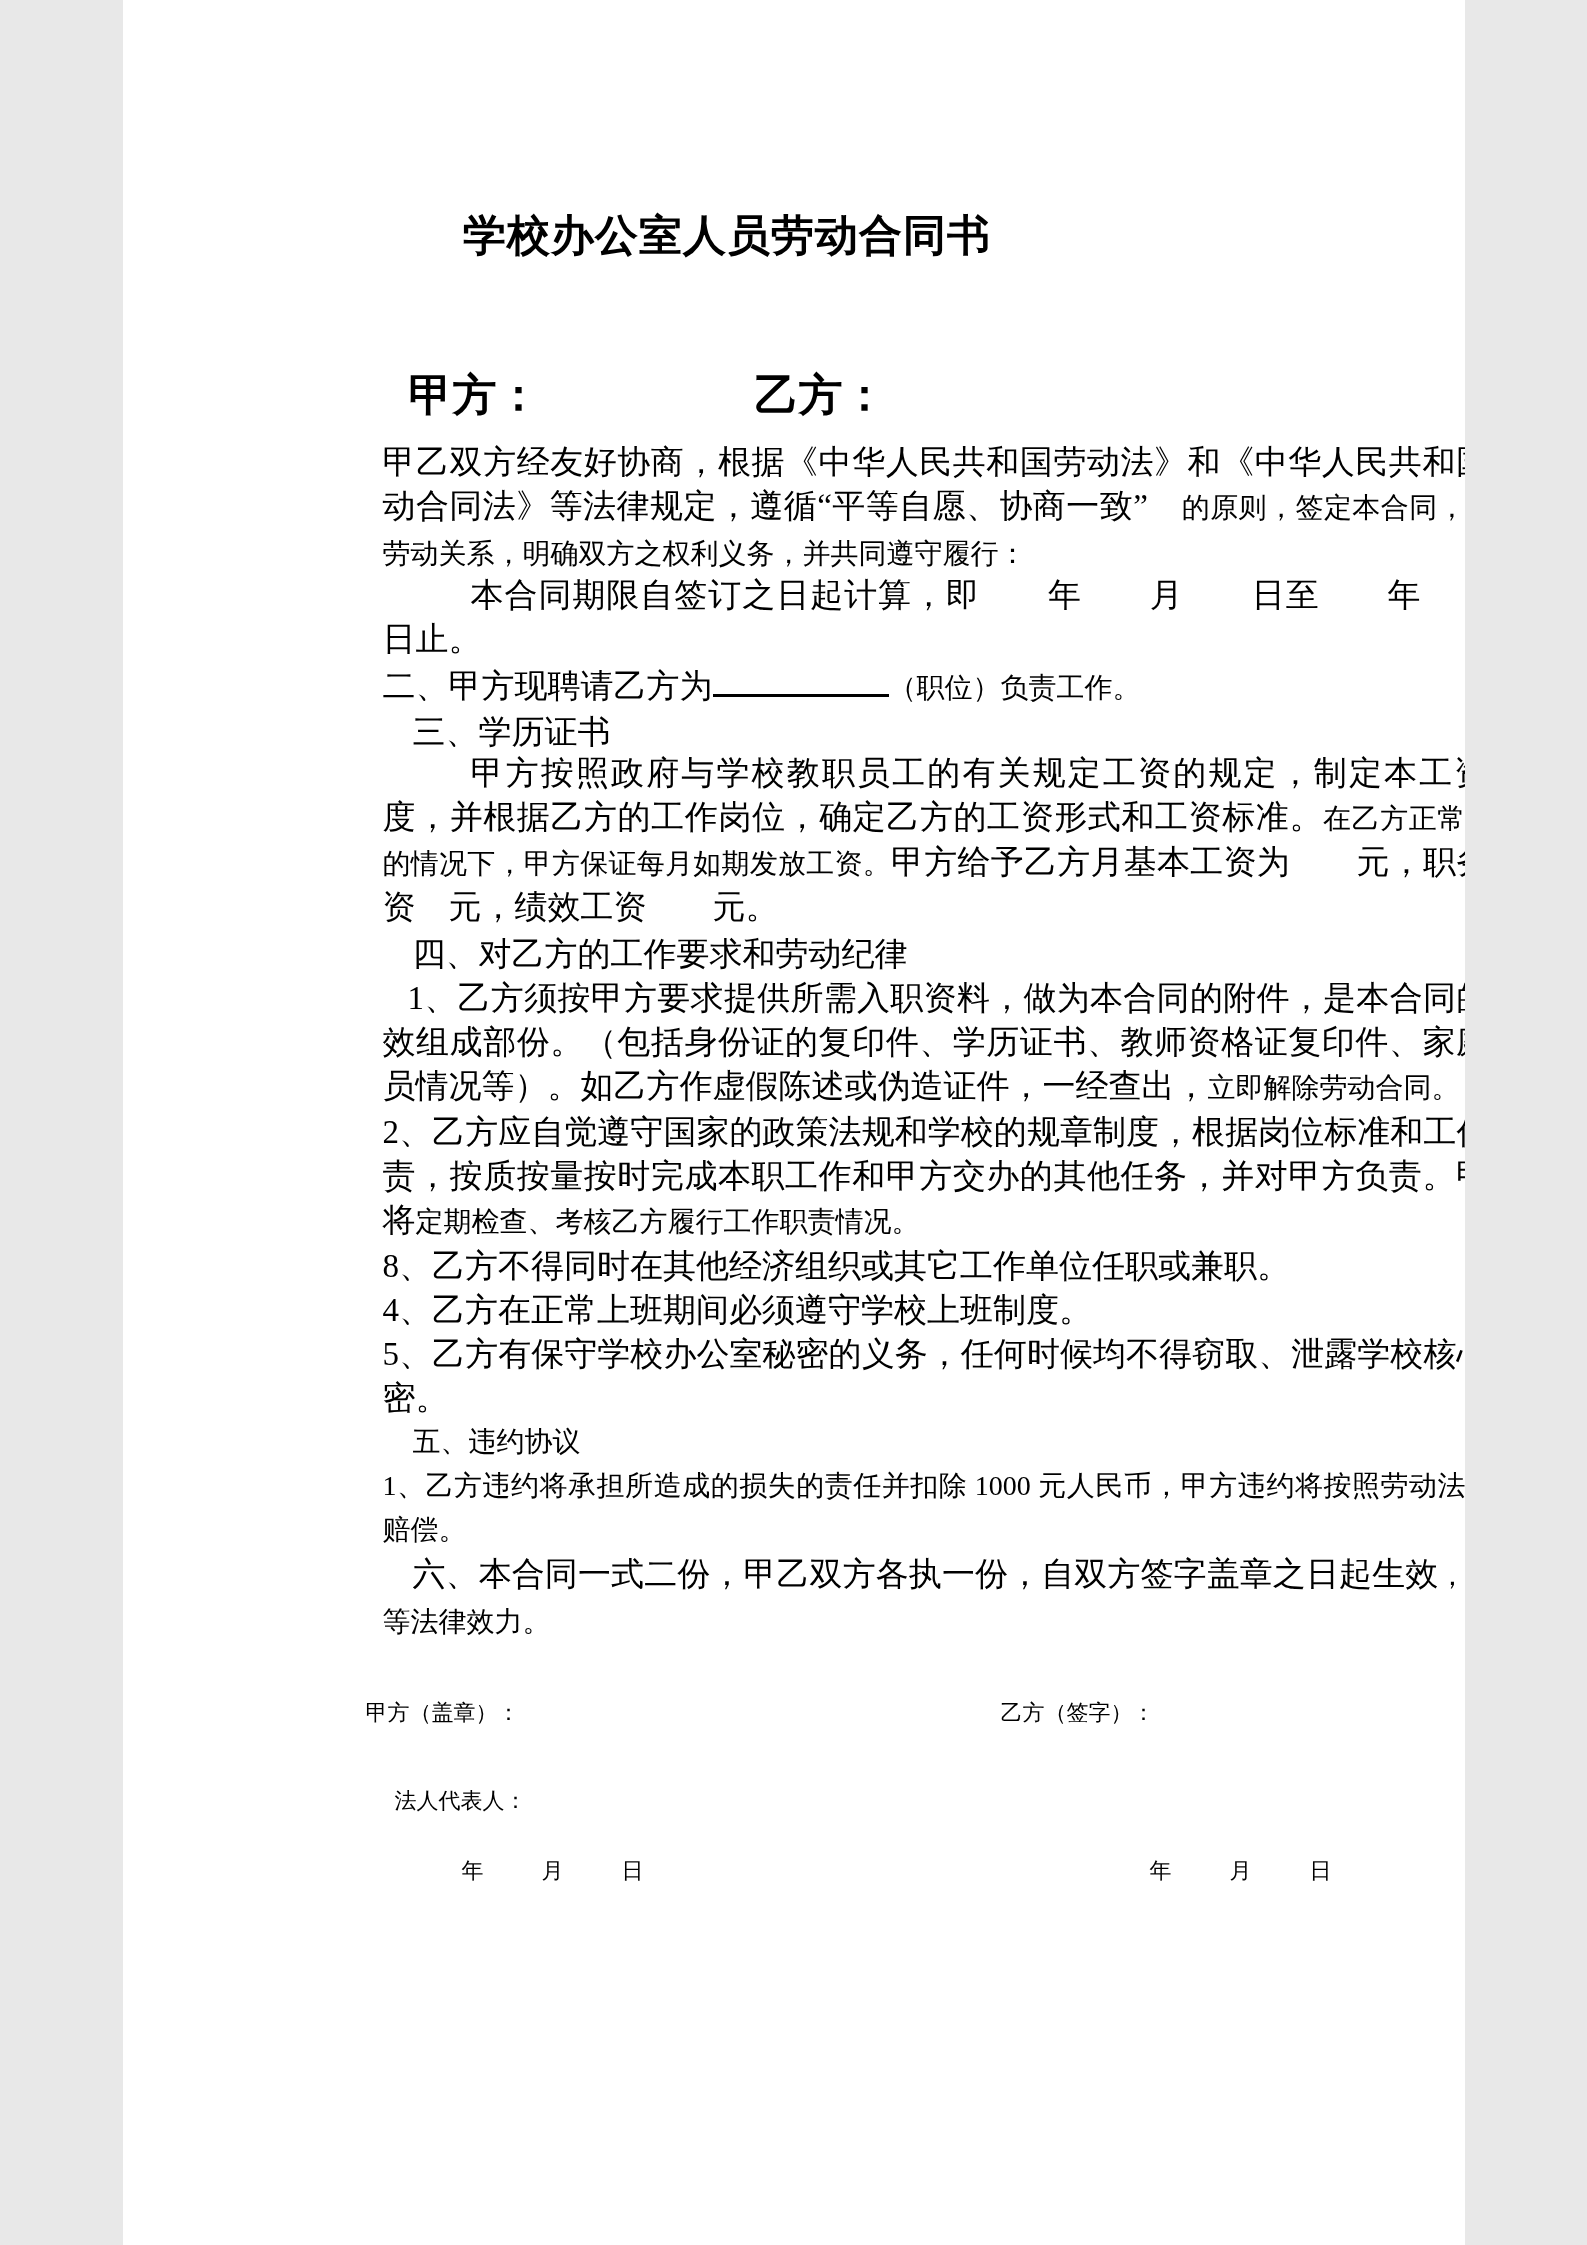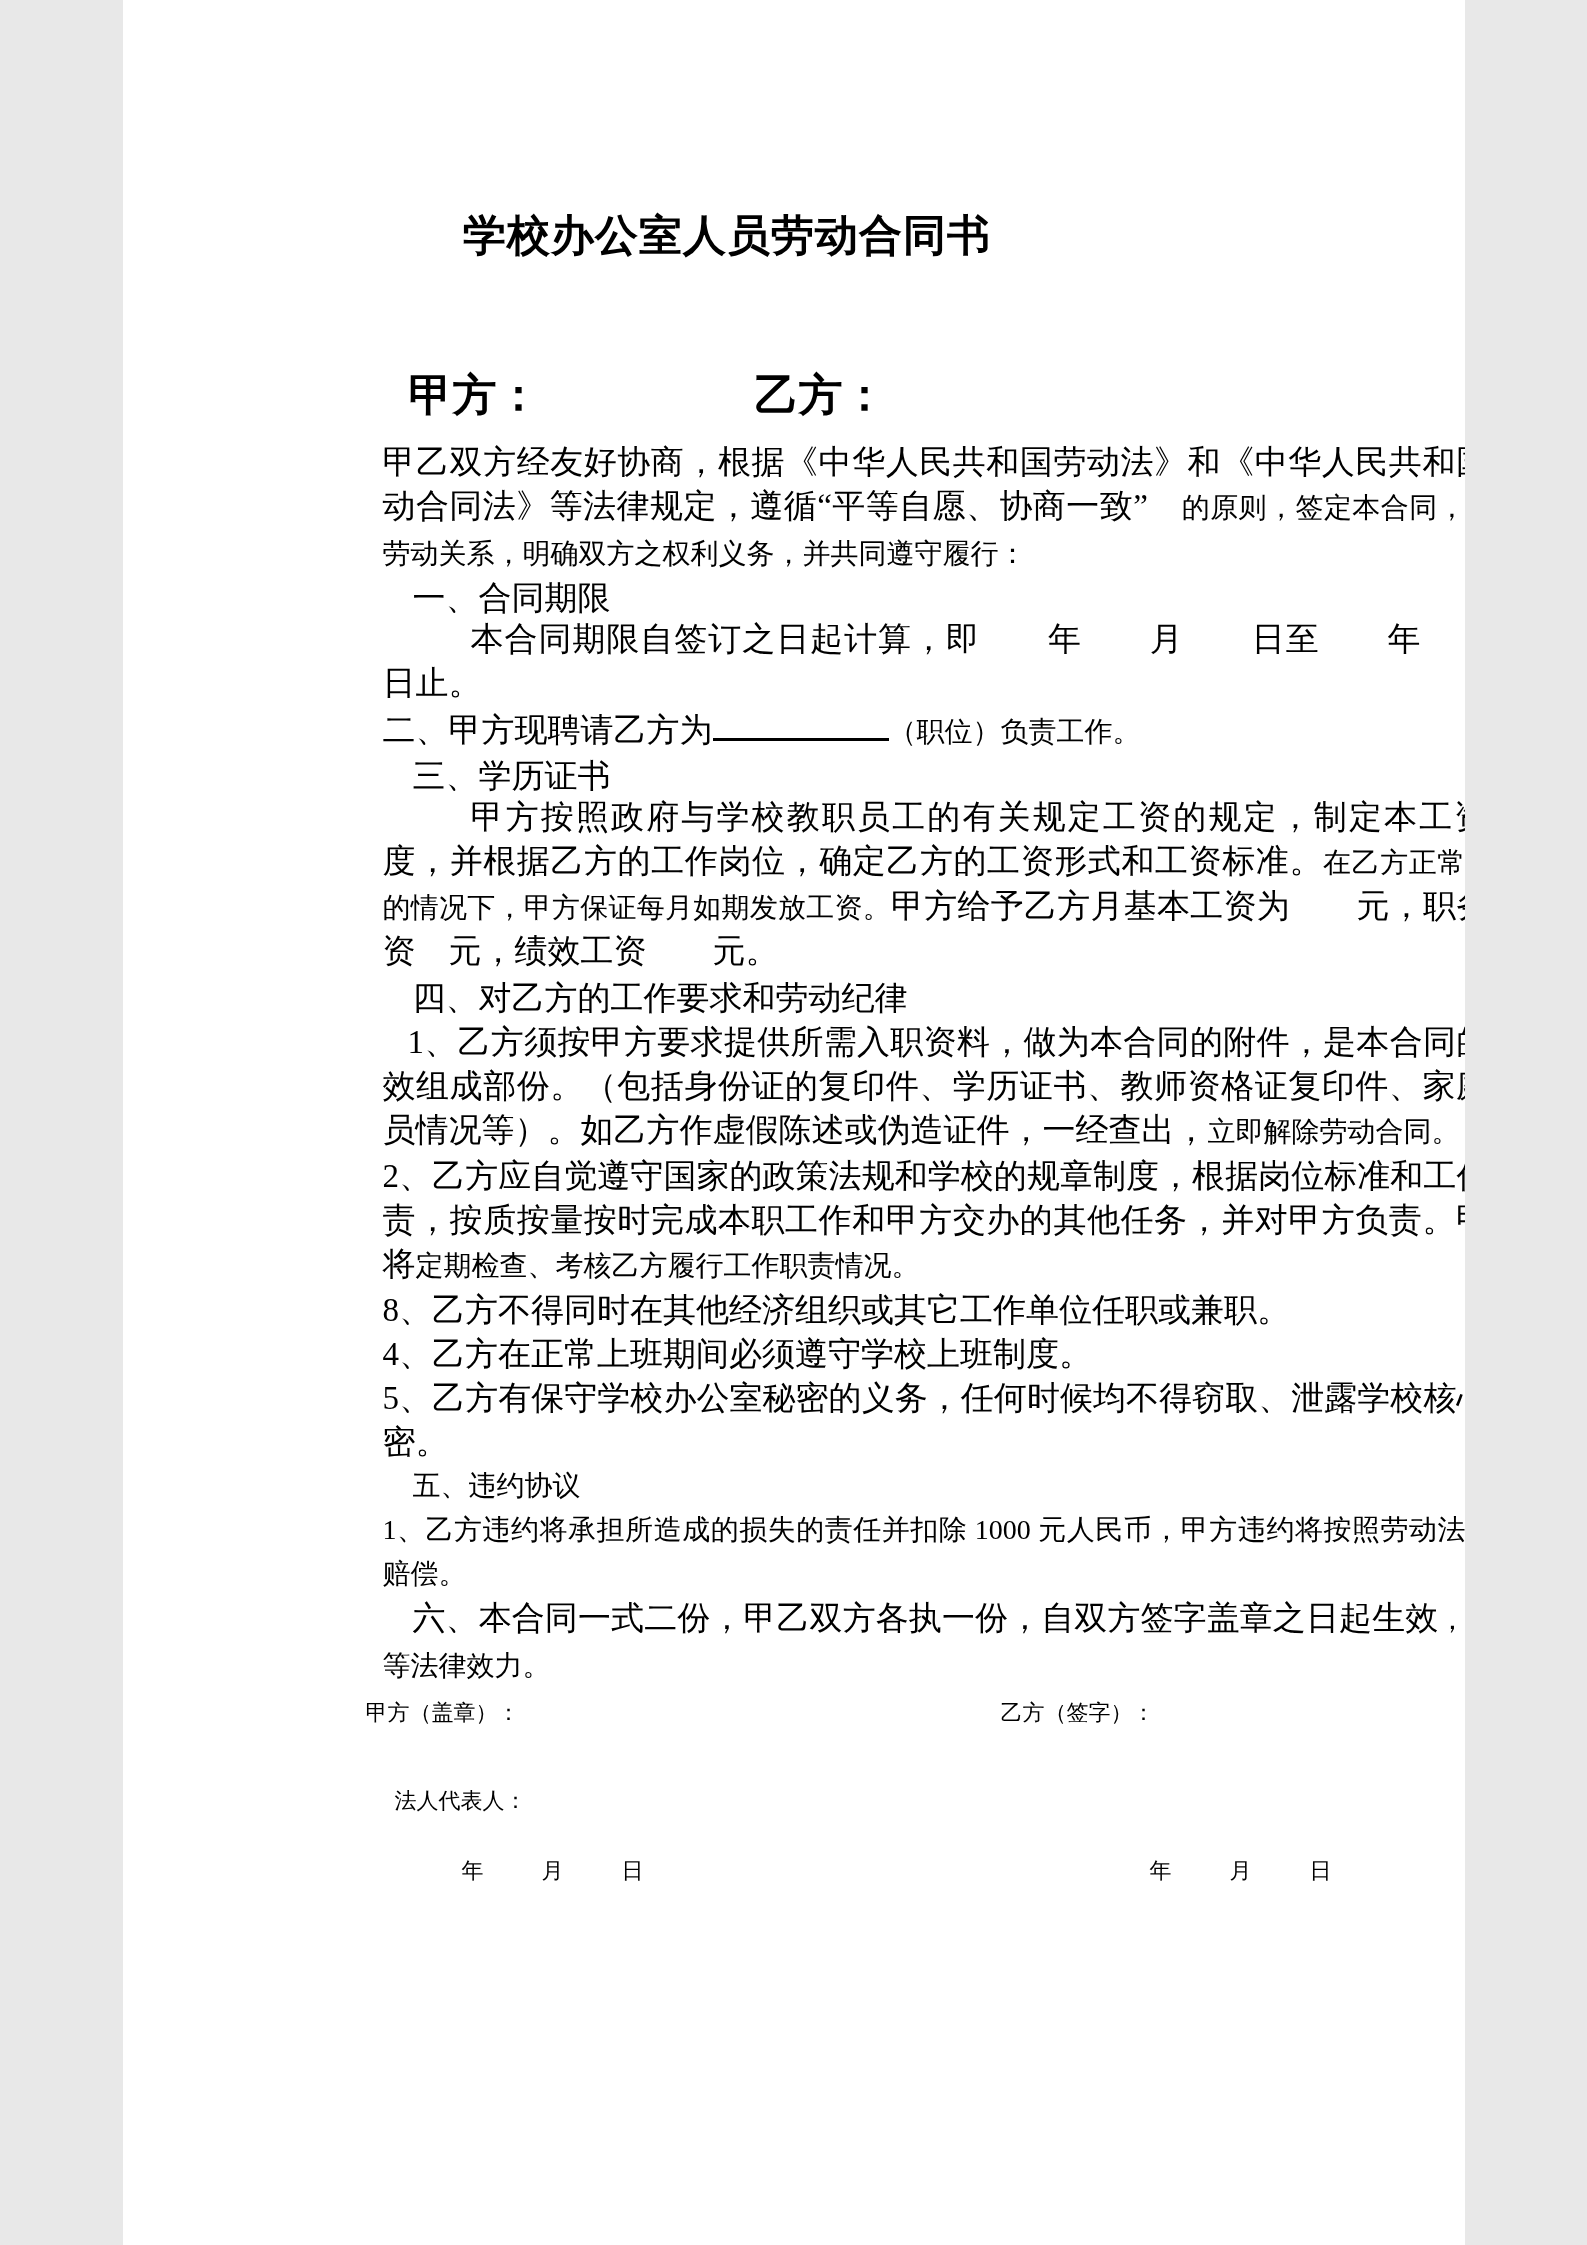--- a/index.html
+++ b/index.html
@@ -92,21 +92,20 @@
 
   <div class="parties-row">
     <span class="party-a">甲方：</span>
     <span class="party-b">乙方：</span>
   </div>
 
   <div class="body-text">
 
     <p><span>甲乙双方经友好协商，根据《中华人民共和国劳动法》和《中华人民共和国劳动合同法》等法律规定，遵循“平等自愿、协商一致”　</span><span class="small">的原则，签定本合同，确立劳动关系，明确双方之权利义务，并共同遵守履行：</span></p>
 
-    <p class="ind-heading">一、合同期限</p>
 
     <p class="ind-clause">本合同期限自签订之日起计算，即　　年　　月　　日至　　年　　月　　日止。</p>
 
     <p><span>二、甲方现聘请乙方为</span><span class="blank-line"></span><span class="small">（职位）负责工作。</span></p>
 
     <p class="ind-heading">三、学历证书</p>
 
     <p class="ind-clause"><span>甲方按照政府与学校教职员工的有关规定工资的规定，制定本工资制度，并根据乙方的工作岗位，确定乙方的工资形式和工资标准。</span><span class="small">在乙方正常工作的情况下，甲方保证每月如期发放工资。</span><span>甲方给予乙方月基本工资为　　元，职务工资　元，绩效工资　　元。</span></p>
 
     <p class="ind-heading">四、对乙方的工作要求和劳动纪律</p>

